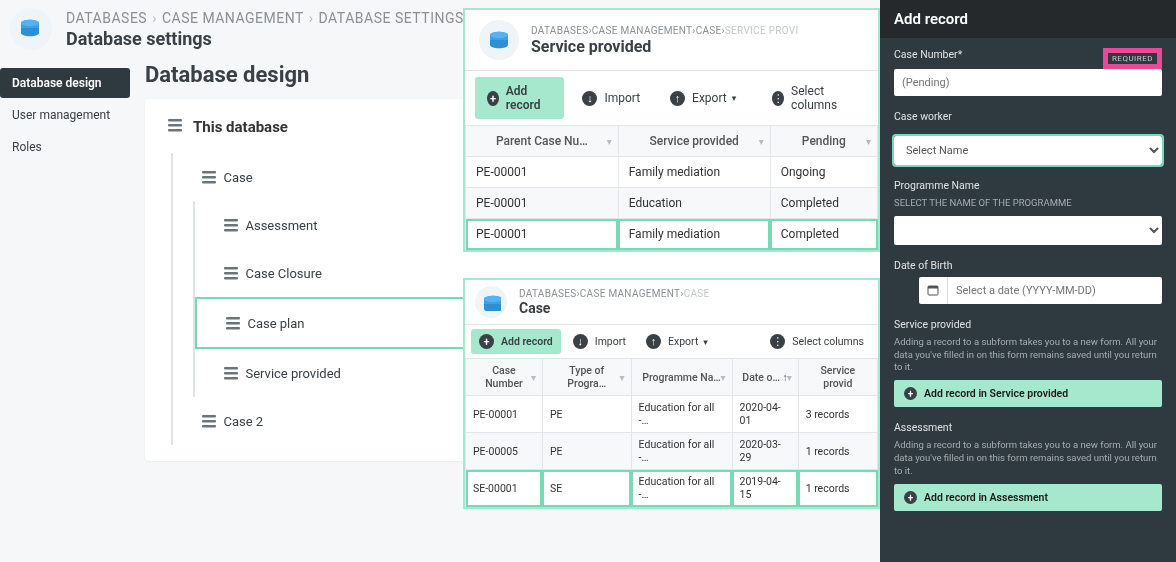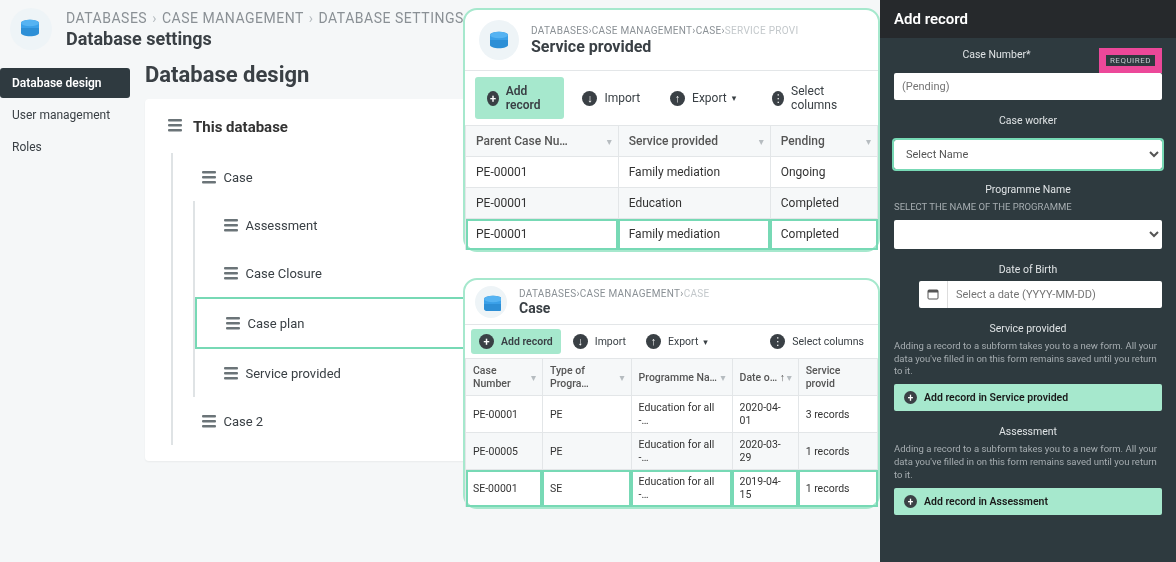--- a/index.html
+++ b/index.html
@@ -27,45 +27,45 @@
   .main{flex:1;padding:0 0 20px 15px;}
   .main h2{font-size:22px;margin:4px 0 12px;font-weight:700;color:#3a4045;}
   .card{background:#fff;border-radius:4px;box-shadow:0 1px 2px rgba(0,0,0,.05);padding:16px 20px;}
   .card-h{display:flex;align-items:center;font-weight:700;font-size:15px;margin-bottom:14px;}
   .form-icon{margin-right:10px;}
   .tree{border-left:2px solid #dfe3e5;margin-left:6px;padding-left:0;}
   .tree .node{display:flex;align-items:center;padding:14px 10px 14px 26px;font-size:13px;color:#3a4045;}
   .tree .sub{margin-left:20px;border-left:2px solid #dfe3e5;}
   .tree .node.sel{border:2px solid var(--clr-teal);background:#fff;}
   
-  .float{position:absolute;background:#fff;border:2px solid var(--clr-teal-light);border-radius:14px;}
+  .float{position:absolute;background:#fff;border:2px solid var(--clr-teal-light);border-radius:0;}
   .float .fh{display:flex;align-items:center;padding:10px 14px;}
   .float .fh .logo{width:40px;height:40px;border-radius:50%;background:#eef4f7;display:flex;align-items:center;justify-content:center;margin-right:12px;}
   .float .fh .crumbs{font-size:10px;color:var(--clr-gray);letter-spacing:.3px;}
   .float .fh h3{margin:1px 0 0;font-size:16px;font-weight:700;color:#3a4045;}
   .toolbar{display:flex;align-items:center;padding:6px 10px;gap:6px;border-top:1px solid var(--clr-border);}
   .toolbar.small{padding:4px 6px;gap:4px;}
   .tbtn{display:inline-flex;align-items:center;font-size:12px;padding:7px 12px;border-radius:3px;cursor:pointer;color:#3a4045;}
   .tbtn.small{font-size:10.5px;padding:5px 8px;}
   .tbtn .ico{width:15px;height:15px;border-radius:50%;background:#3a4045;color:#fff;display:inline-flex;align-items:center;justify-content:center;margin-right:7px;font-size:11px;line-height:1;}
   .tbtn.primary{background:var(--clr-teal-light);font-weight:600;}
   .tbtn .caret{margin-left:5px;font-size:9px;}
   table{width:100%;border-collapse:collapse;font-size:12px;}
-  th{background:#f6f8f9;text-align:left;padding:8px 10px;font-weight:500;color:#555;border:1px solid var(--clr-border);position:relative;}
+  th{background:#f6f8f9;text-align:center;padding:8px 10px;font-weight:500;color:#555;border:1px solid var(--clr-border);position:relative;}
   th .filt{position:absolute;right:6px;top:50%;transform:translateY(-50%);color:#b6bcc0;font-size:10px;}
   td{padding:8px 10px;border:1px solid var(--clr-border);}
   tr.alt td{background:#f6f8f9;}
   tr.hl td{outline:2px solid var(--clr-teal);outline-offset:-2px;}
   .float.small th,.float.small td{padding:5px 7px;font-size:10.5px;}
   
   .drawer{position:absolute;right:0;top:0;width:296px;height:562px;background:var(--clr-dark);color:#e5e8ea;overflow-y:auto;font-size:11px;}
   .drawer h2{background:var(--clr-darker);margin:0;padding:10px 14px;font-size:15px;color:#fff;font-weight:600;}
   .drawer .sec{padding:10px 14px 4px;}
-  .drawer label{display:block;font-size:10.5px;margin-bottom:5px;color:#dfe3e5;text-align:center;}
-  .drawer .req{float:right;border:7px solid #ec4899;font-size:8px;padding:1px 4px;color:#c5cace;letter-spacing:.5px;}
+  .drawer label{display:block;font-size:10.5px;margin-bottom:5px;color:#dfe3e5;}
+  .drawer .req{float:right;border:5px solid #ec4899;font-size:8px;padding:1px 4px;color:#c5cace;letter-spacing:.5px;}
   .drawer input,.drawer select{width:100%;padding:7px 8px;border:none;border-radius:2px;font-size:11px;background:#fff;color:#555;}
   .drawer .accent select,.drawer .accent input{outline:2px solid var(--clr-teal);margin-top:8px;}
   .drawer .hint{font-size:9.5px;color:#a6adb1;margin:3px 0 6px;line-height:1.35;}
   .drawer .subbtn{background:var(--clr-teal-light);color:#1a1a1a;padding:7px 10px;border-radius:2px;font-size:10.5px;font-weight:600;display:flex;align-items:center;cursor:pointer;}
   .drawer .subbtn .plus{width:13px;height:13px;border-radius:50%;background:#3a4045;color:#fff;display:inline-flex;align-items:center;justify-content:center;font-size:10px;margin-right:7px;}
   .drawer .dwrap{display:flex;padding-left:25px;}
   .drawer .dwrap .cal{background:#fff;padding:6px 8px;border-right:1px solid #ddd;display:flex;align-items:center;border-radius:2px 0 0 2px;}
   .drawer .dwrap input{border-radius:0 2px 2px 0;}
   .drawer::-webkit-scrollbar{width:6px;}
   .drawer::-webkit-scrollbar-thumb{background:#555;border-radius:3px;}

